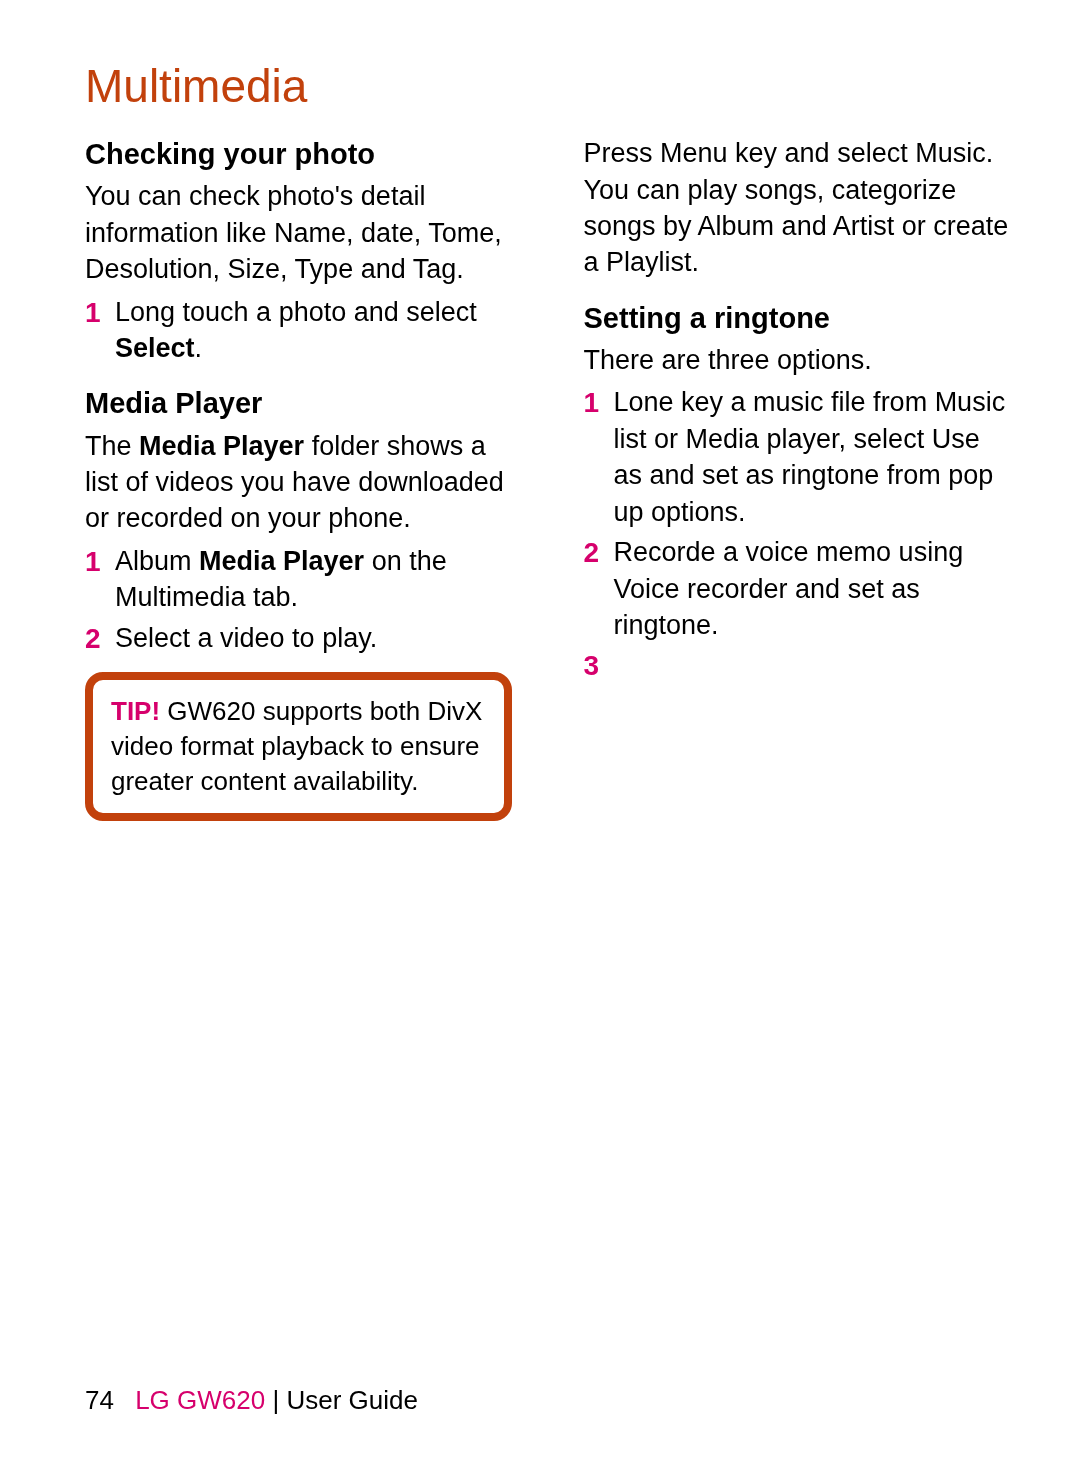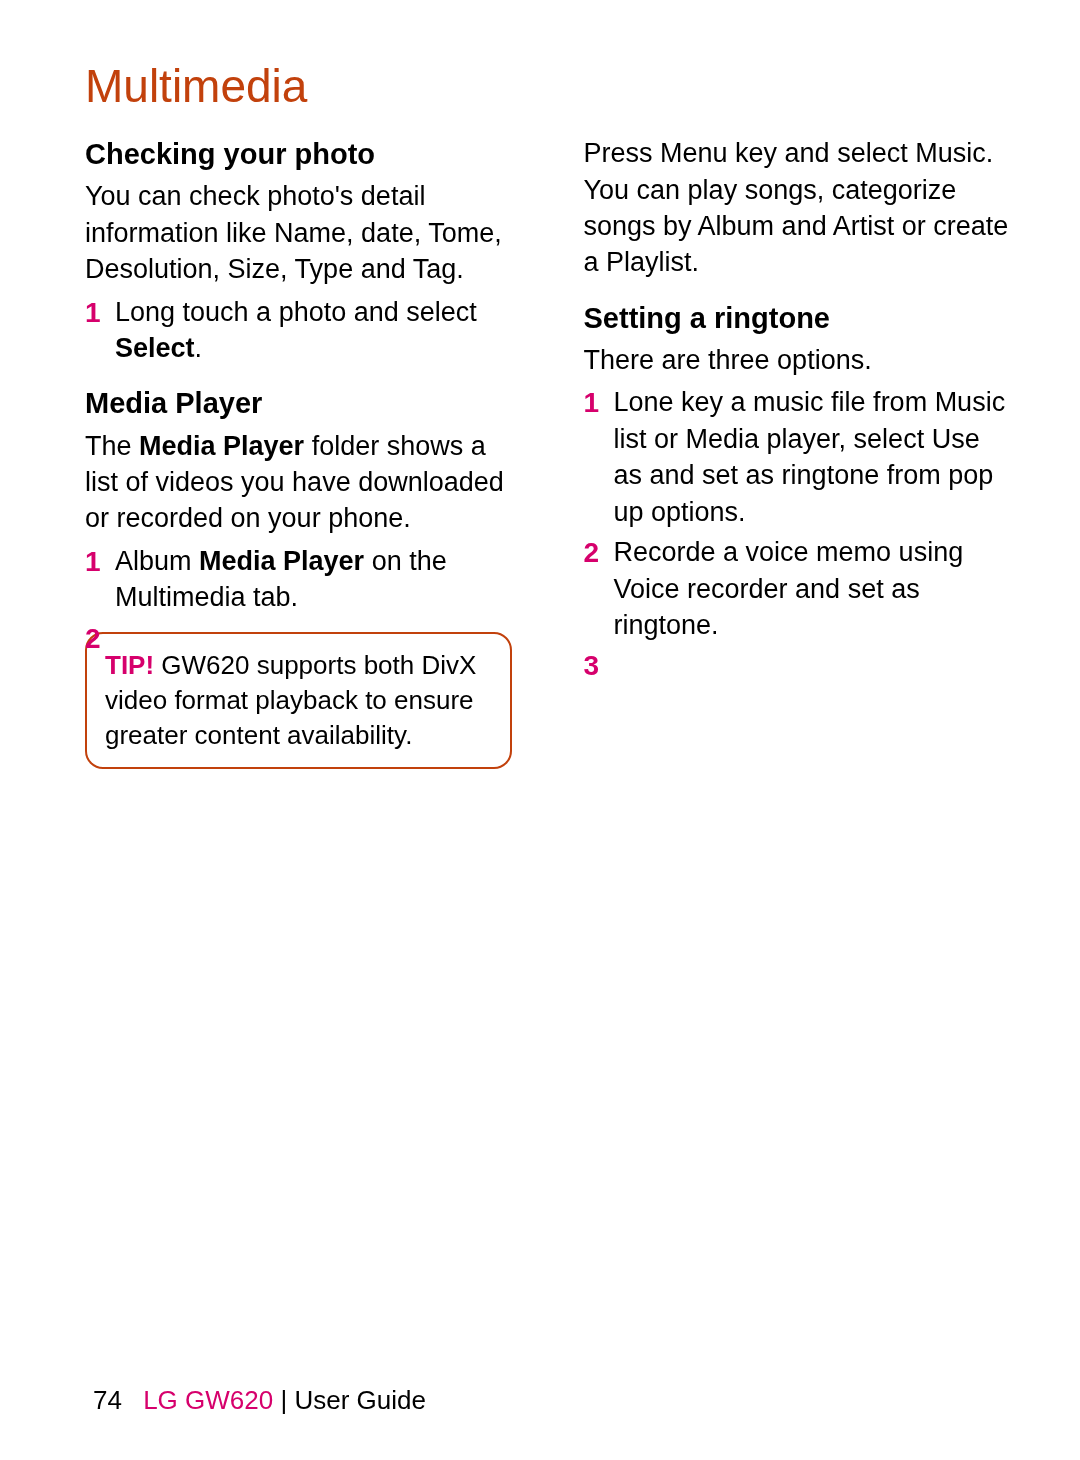--- a/index.html
+++ b/index.html
@@ -62,35 +62,35 @@
       left: 0;
       top: 0;
       color: #d6006c;
       font-weight: bold;
       font-size: 28px;
     }
     .bold {
       font-weight: bold;
     }
     .tip-box {
-      border: 2px solid #c2410c;
+      border: 8px solid #c2410c;
       border-radius: 18px;
       padding: 14px 18px;
       margin-top: 16px;
       font-size: 26px;
       line-height: 1.35;
     }
     .tip-box .tip-label {
       color: #d6006c;
       font-weight: bold;
     }
     .footer {
       position: absolute;
       bottom: 42px;
-      left: 93px;
+      left: 85px;
       font-size: 26px;
     }
     .footer .pagenum {
       color: #000;
       margin-right: 14px;
     }
     .footer .brand {
       color: #d6006c;
     }
     .footer .sep {
@@ -122,20 +122,21 @@
     <p class="para">
       <span>The </span><span class="bold">Media Player</span><span> folder shows a list of videos you have downloaded or recorded on your phone.</span>
     </p>
     <ol class="numlist">
       <li>
         <span class="num">1</span>
         <span>Album </span><span class="bold">Media Player</span><span> on the Multimedia tab.</span>
       </li>
       <li>
         <span class="num">2</span>
+        <span>Select a video to play.</span>
       </li>
     </ol>
 
     <div class="tip-box">
       <span class="tip-label">TIP!</span><span> GW620 supports both DivX video format playback to ensure greater content availability.</span>
     </div>
 
   </div>
 
   <div class="col">

